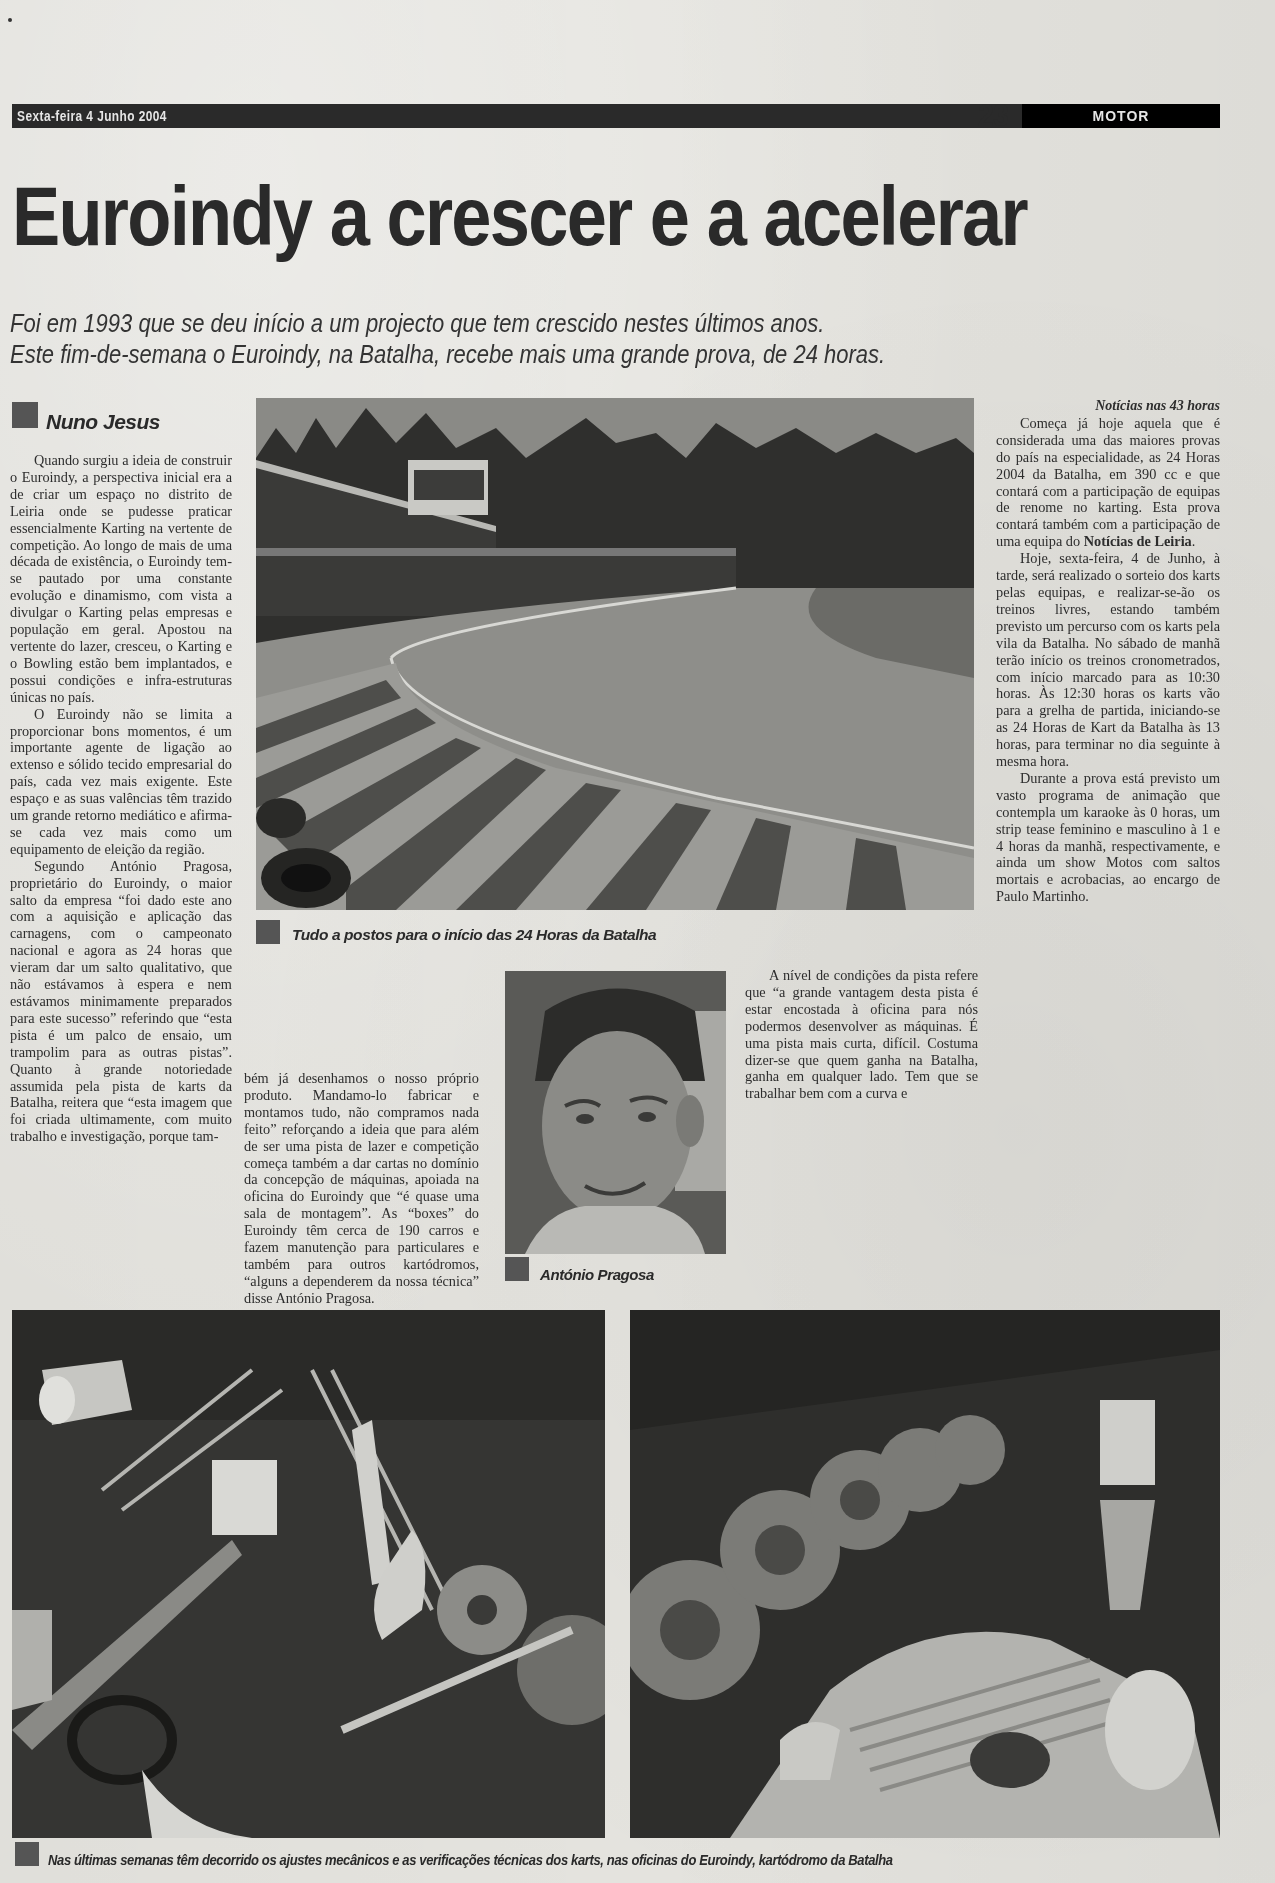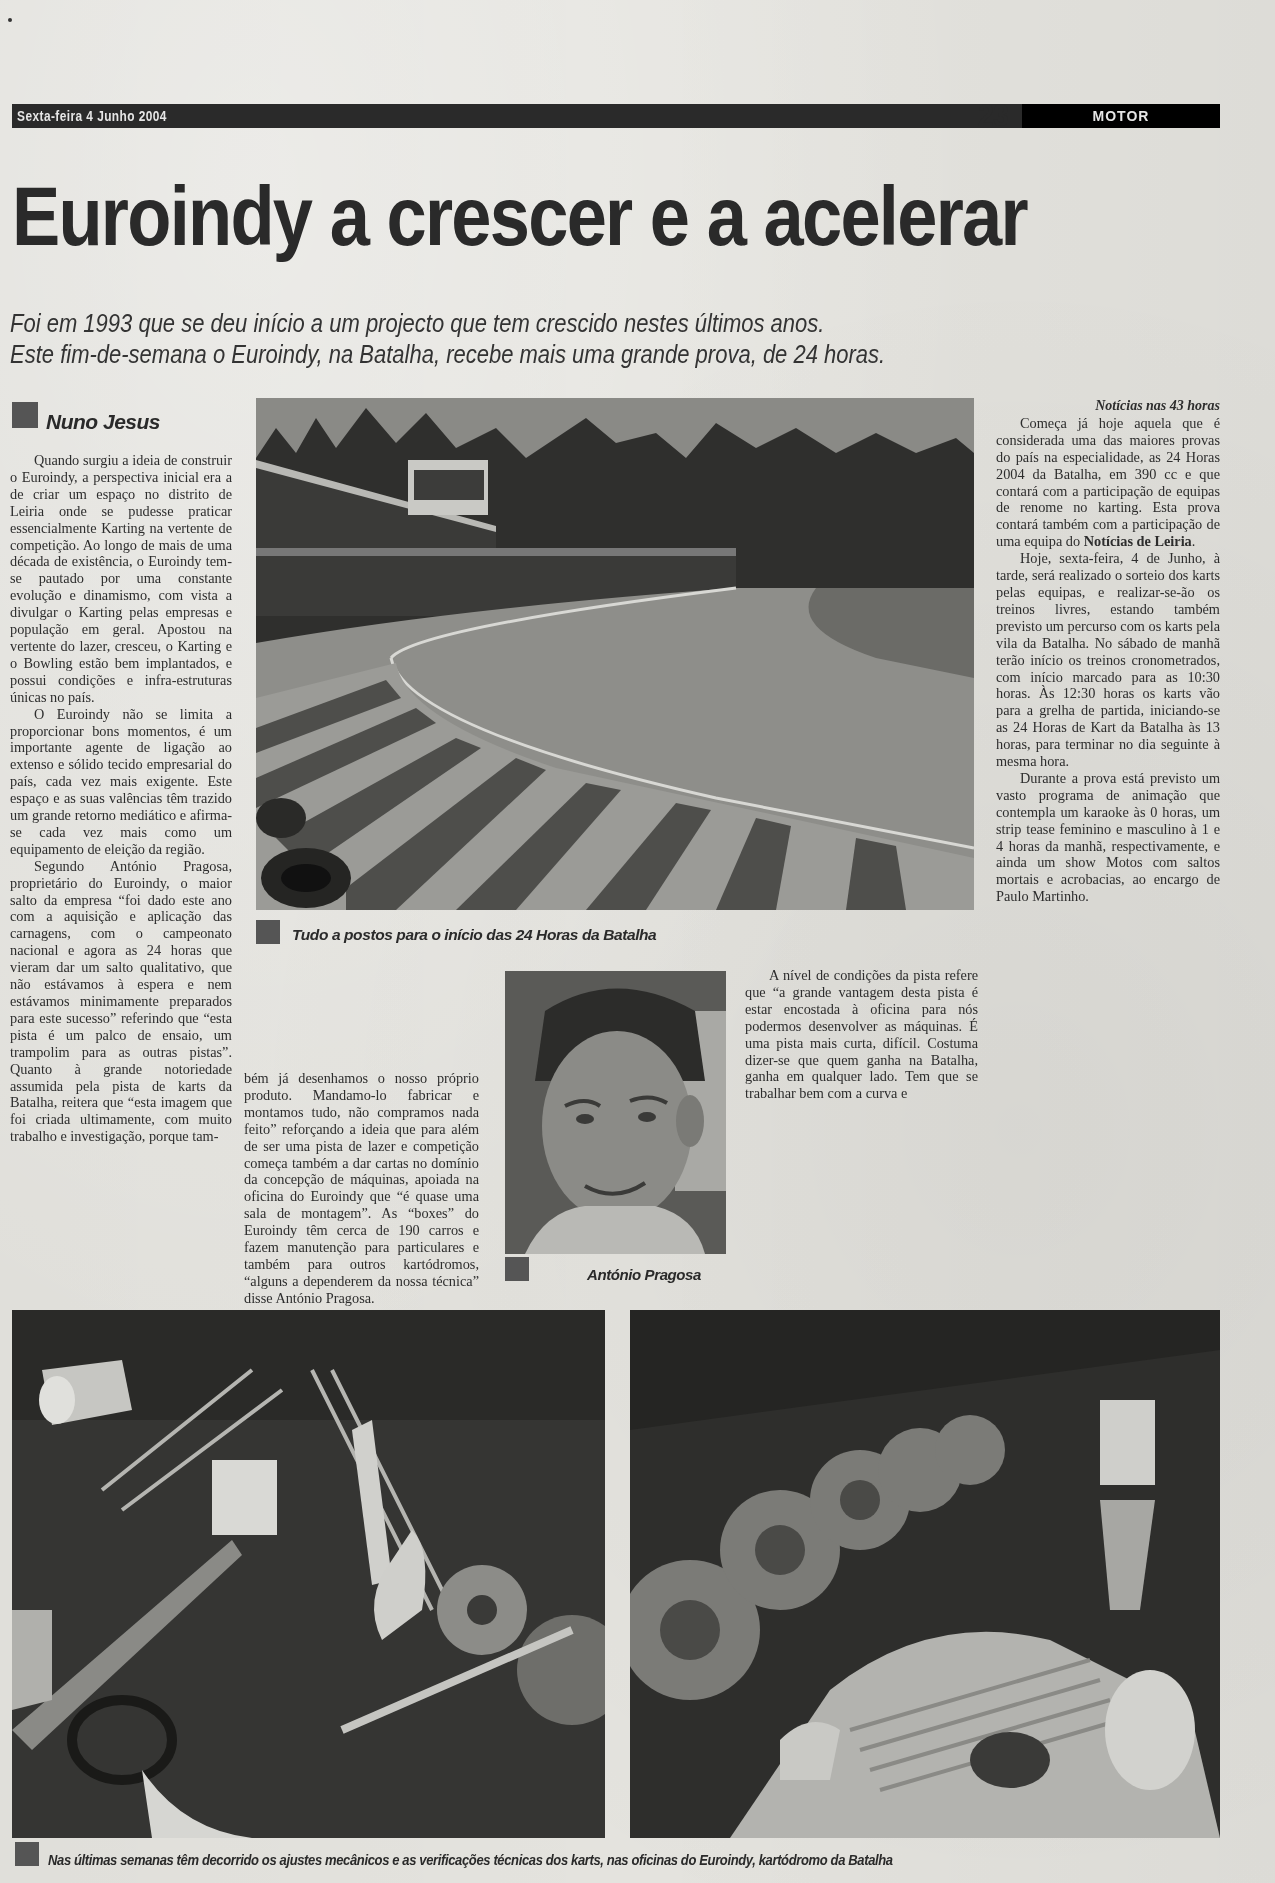--- a/index.html
+++ b/index.html
@@ -40,21 +40,21 @@
   .photo { overflow:hidden; }
   .photo-track { left:256px; top:398px; width:718px; height:512px; background:#6d6d6a; }
   .photo-portrait { left:505px; top:971px; width:221px; height:283px; background:#5c5c59; }
   .photo-karts { left:12px; top:1310px; width:593px; height:528px; background:#3c3c3a; }
   .photo-engines { left:630px; top:1310px; width:590px; height:528px; background:#3a3a38; }
   .cap-box { background:#555; }
   .caption { font-family:"Liberation Sans", sans-serif; font-weight:bold; font-style:italic; color:#2a2a2a; letter-spacing:-0.4px; white-space:nowrap; }
   .cap1-box { left:256px; top:920px; width:24px; height:24px; }
   .cap1 { left:292px; top:926px; font-size:15.5px; }
   .cap2-box { left:505px; top:1257px; width:24px; height:24px; }
-  .cap2 { left:540px; top:1266px; font-size:15px;margin-left:47px; }
+  .cap2 { left:540px; top:1266px; font-size:15px; }
   .cap3-box { left:15px; top:1842px; width:24px; height:24px; }
   .cap3 { left:48px; top:1852px; font-size:14px; transform:scaleX(0.93); transform-origin:left; }
   svg { display:block; }
 </style>
 </head>
 <body>
 
 <div class="abs dot"></div>
 
 <div class="abs folio-left">

